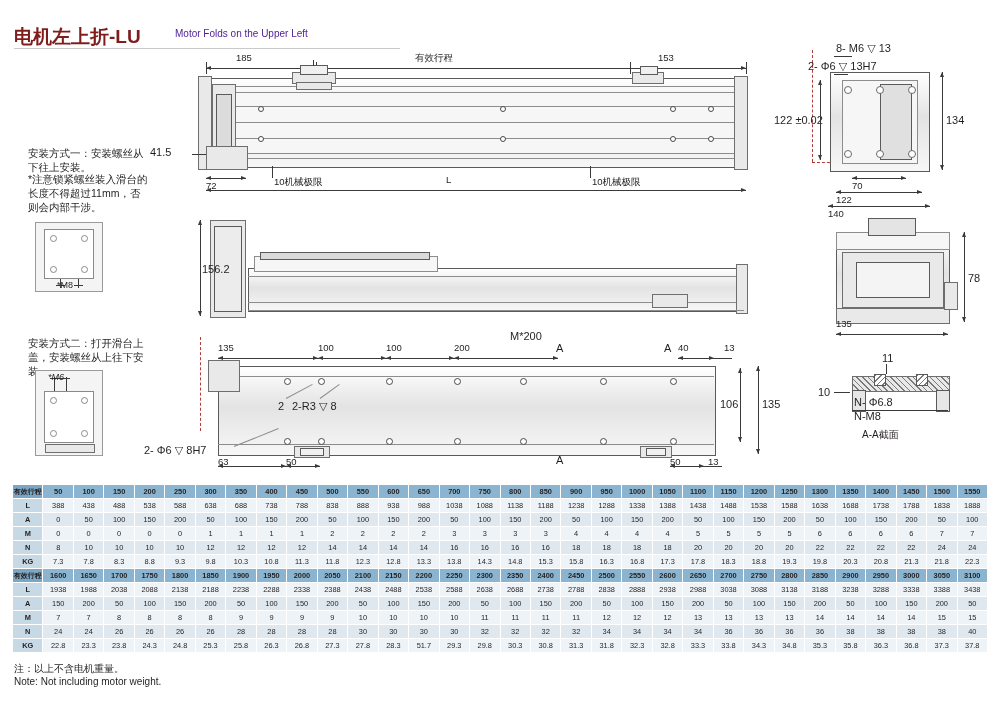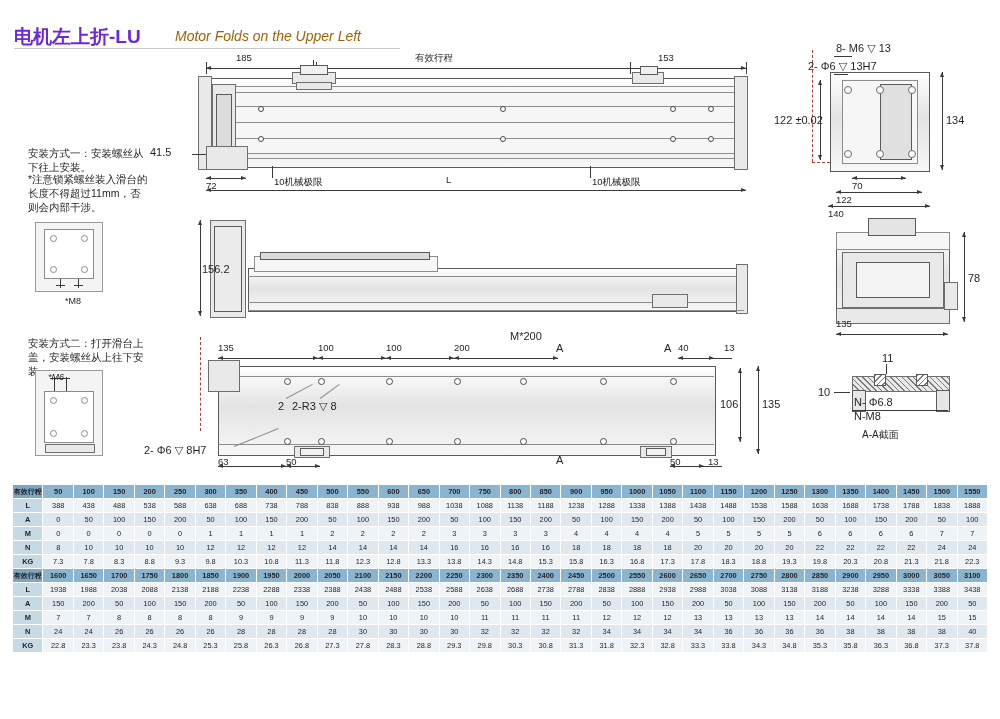--- a/index.html
+++ b/index.html
@@ -2,22 +2,22 @@
 <html><head>
 <meta charset="utf-8">
 <style>
   html,body{margin:0;padding:0;}
   body{width:1000px;height:719px;background:#ffffff;font-family:"Liberation Sans",sans-serif;overflow:hidden;position:relative;}
   #page{position:absolute;left:0;top:0;width:1000px;height:719px;}
 
   .abs{position:absolute;}
 
   
-  #title-cn{left:14px;top:24px;font-size:19px;font-weight:bold;color:#6d28d9;letter-spacing:0px;}
-  #title-en{left:175px;top:28px;font-size:14px;color:#a16207;font-style:italic;}
+  #title-cn{left:14px;top:24px;font-size:19px;font-weight:bold;color:#7f1d1d;letter-spacing:0px;}
+  #title-en{left:175px;top:28px;font-size:10px;color:#4c1d95;}
 
   
   .note{font-size:10.5px;color:#231f20;line-height:14px;width:120px;}
   #note1{left:28px;top:146px;}
   #note2{left:28px;top:172px;}
   #note3{left:28px;top:336px;}
 
   
   .minifig{border:1px solid #9a9a9a;background:#f4f4f4;}
   #mini1{left:35px;top:222px;width:66px;height:68px;}
@@ -87,21 +87,21 @@
       <div class="screwhole" style="left:5px;top:5px;"></div>
       <div class="screwhole" style="right:5px;top:5px;"></div>
       <div class="screwhole" style="left:5px;bottom:5px;"></div>
       <div class="screwhole" style="right:5px;bottom:5px;"></div>
     </div>
     <div class="ln lnv" style="left:24px;top:56px;height:9px;"></div>
     <div class="ln lnv" style="left:42px;top:56px;height:9px;"></div>
     <div class="ln lnh" style="left:20px;top:62px;width:9px;"></div>
     <div class="ln lnh" style="left:38px;top:62px;width:9px;"></div>
   </div>
-  <div class="abs m8label" style="left:57px;top:296px;margin-left:8px;">*M8</div>
+  <div class="abs m8label" style="left:57px;top:280px;">*M8</div>
 
   <div class="abs note" id="note3">安装方式二：打开滑台上盖，安装螺丝从上往下安装。</div>
 
   <div class="abs minifig" id="mini2">
     <div class="mini-inner" style="top:20px;">
       <div class="screwhole" style="left:5px;top:5px;"></div>
       <div class="screwhole" style="right:5px;top:5px;"></div>
       <div class="screwhole" style="left:5px;bottom:5px;"></div>
       <div class="screwhole" style="right:5px;bottom:5px;"></div>
     </div>
@@ -769,21 +769,21 @@
             <td>23.8</td>
             <td>24.3</td>
             <td>24.8</td>
             <td>25.3</td>
             <td>25.8</td>
             <td>26.3</td>
             <td>26.8</td>
             <td>27.3</td>
             <td>27.8</td>
             <td>28.3</td>
-            <td>28.8</td>
+            <td>51.7</td>
             <td>29.3</td>
             <td>29.8</td>
             <td>30.3</td>
             <td>30.8</td>
             <td>31.3</td>
             <td>31.8</td>
             <td>32.3</td>
             <td>32.8</td>
             <td>33.3</td>
             <td>33.8</td>
@@ -793,14 +793,18 @@
             <td>35.8</td>
             <td>36.3</td>
             <td>36.8</td>
             <td>37.3</td>
             <td>37.8</td>
           </tr>
         </tbody>
     </table>
   </div>
 
+  <div id="tnote">
+    <div>注：以上不含电机重量。</div>
+    <div>Note: Not including motor weight.</div>
+  </div>
 
 </div>
 
 </body></html>

